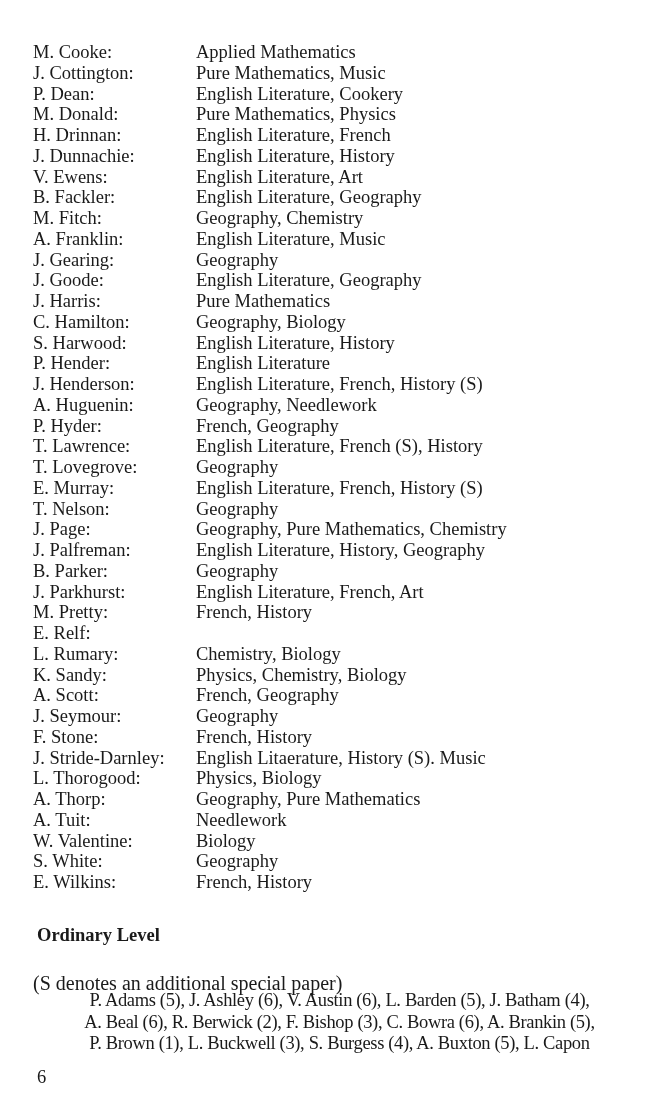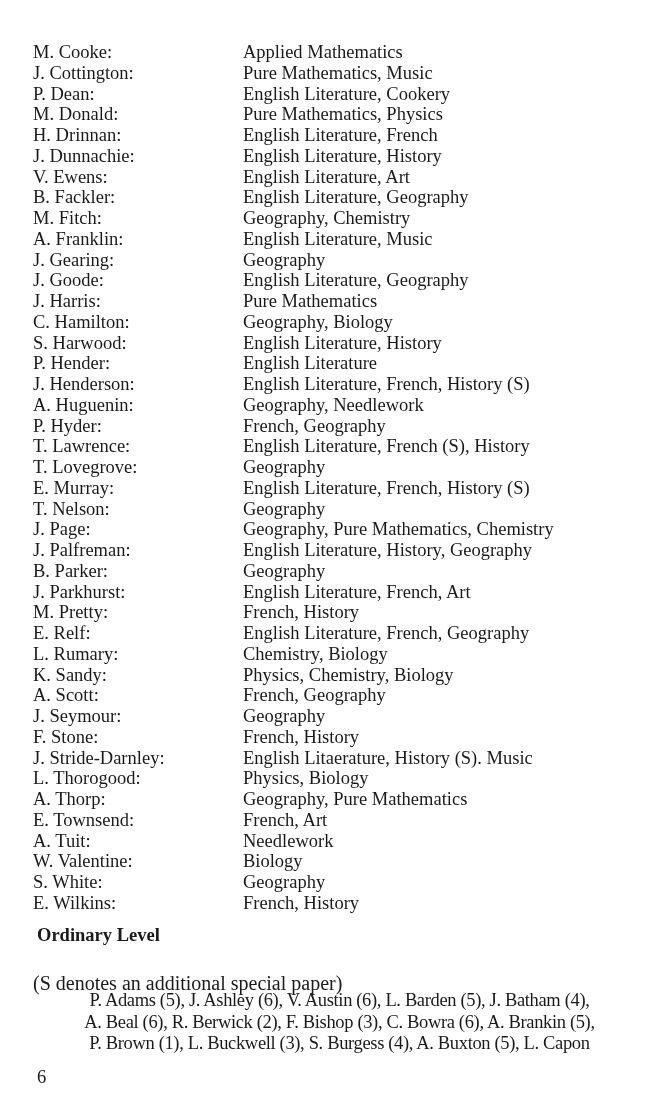--- a/index.html
+++ b/index.html
@@ -8,21 +8,21 @@
     font-family: "Liberation Serif", "DejaVu Serif", serif;
     color: #1a1a1a;
   }
   .page { position: absolute; left: 0; top: 0; width: 660px; height: 1109px; }
   .roster {
     position: absolute; left: 33px; top: 42px; width: 600px;
     font-size: 18.5px; line-height: 20.75px;
   }
   .row { display: flex; white-space: nowrap; height: 20.75px; }
   .row .name { width: 163px; flex: none; }
-  .row .subjects { flex: none; margin-left: 47px; }
+  .row .subjects { flex: none; }
   .note {
     position: absolute; left: 33px; top: 972px;
     font-size: 20px; line-height: 22px; white-space: nowrap;
   }
   .heading {
     position: absolute; left: 37px; top: 924px;
     font-size: 18.5px; line-height: 22px; font-weight: bold; white-space: nowrap;
   }
   .ordinary {
     position: absolute; left: 37px; top: 990px; width: 605px;
@@ -147,21 +147,20 @@
       <div class="row">
         <span class="name">J. Parkhurst:</span>
         <span class="subjects">English Literature, French, Art</span>
       </div>
       <div class="row">
         <span class="name">M. Pretty:</span>
         <span class="subjects">French, History</span>
       </div>
       <div class="row">
         <span class="name">E. Relf:</span>
-        <span class="subjects">English Literature, French, Geography</span>
       </div>
       <div class="row">
         <span class="name">L. Rumary:</span>
         <span class="subjects">Chemistry, Biology</span>
       </div>
       <div class="row">
         <span class="name">K. Sandy:</span>
         <span class="subjects">Physics, Chemistry, Biology</span>
       </div>
       <div class="row">
@@ -180,24 +179,20 @@
         <span class="name">J. Stride-Darnley:</span>
         <span class="subjects">English Litaerature, History (S). Music</span>
       </div>
       <div class="row">
         <span class="name">L. Thorogood:</span>
         <span class="subjects">Physics, Biology</span>
       </div>
       <div class="row">
         <span class="name">A. Thorp:</span>
         <span class="subjects">Geography, Pure Mathematics</span>
-      </div>
-      <div class="row">
-        <span class="name">E. Townsend:</span>
-        <span class="subjects">French, Art</span>
       </div>
       <div class="row">
         <span class="name">A. Tuit:</span>
         <span class="subjects">Needlework</span>
       </div>
       <div class="row">
         <span class="name">W. Valentine:</span>
         <span class="subjects">Biology</span>
       </div>
       <div class="row">

